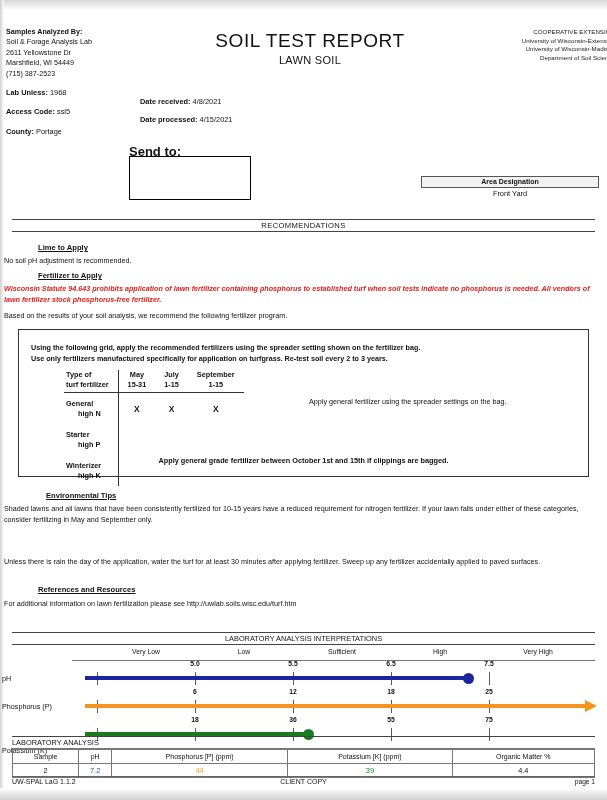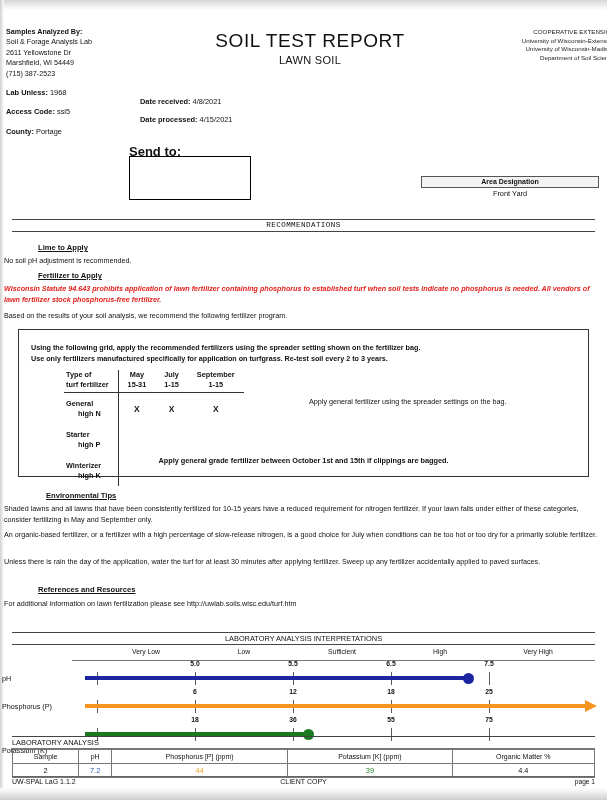--- a/index.html
+++ b/index.html
@@ -70,21 +70,21 @@
   .areabox .val { font-size: 7.4px; text-align: center; line-height: 12px; }
   #area-type { left: 421px; top: 146px; }
   #area-desig { left: 421px; top: 176px; }
 
   
   .band {
     width: 583px; left: 12px;
     border-top: 1.3px solid #444;
     border-bottom: 1.3px solid #444;
     text-align: center; font-size: 7.6px; letter-spacing: .4px;
-    line-height: 11px; height: 11px; font-family: Liberation Mono, monospace;
+    line-height: 11px; height: 11px;
   }
 
   .subhead {
     font-size: 7.6px; font-weight: bold; text-decoration: underline;
   }
   .para { font-size: 7.2px; line-height: 10.5px; width: 596px; }
   .para.red {
     color: #e0211c; font-style: italic; font-weight: bold;
   }
 
@@ -299,21 +299,20 @@
         </tbody>
       </table>
     </div>
 
     <div class="abs" id="fert-side">Apply general fertilizer using the spreader settings on the bag.</div>
     <div class="abs" id="fert-foot">Apply general grade fertilizer between October 1st and 15th if clippings are bagged.</div>
   </div>
 
   <div class="abs subhead" style="left:38px; top:491px;margin-left:8px;">Environmental Tips</div>
   <div class="abs para" style="left:4px; top:504px;">Shaded lawns and all lawns that have been consistently fertilized for 10-15 years have a reduced requirement for nitrogen fertilizer. If your lawn falls under either of these categories, consider fertilizing in May and September only.</div>
-  <div class="abs para" style="left:4px; top:530px;">An organic-based fertilizer, or a fertilizer with a high percentage of slow-release nitrogen, is a good choice for July when conditions can be too hot or too dry for a primarily soluble fertilizer.</div>
   <div class="abs para" style="left:4px; top:557px;">Unless there is rain the day of the application, water the turf for at least 30 minutes after applying fertilizer. Sweep up any fertilizer accidentally applied to paved surfaces.</div>
 
   <div class="abs subhead" style="left:38px; top:585px;">References and Resources</div>
   <div class="abs para" style="left:4px; top:599px;">For additional information on lawn fertilization please see http://uwlab.soils.wisc.edu/turf.htm</div>
 
   <div class="abs" id="interp-wrap">
     <div class="abs" id="interp-band">LABORATORY ANALYSIS INTERPRETATIONS</div>
     <div id="cat-rule"></div>
     <div id="chart-body"></div>
   <div class="cat-label" style="left: 111px;">Very Low</div>

